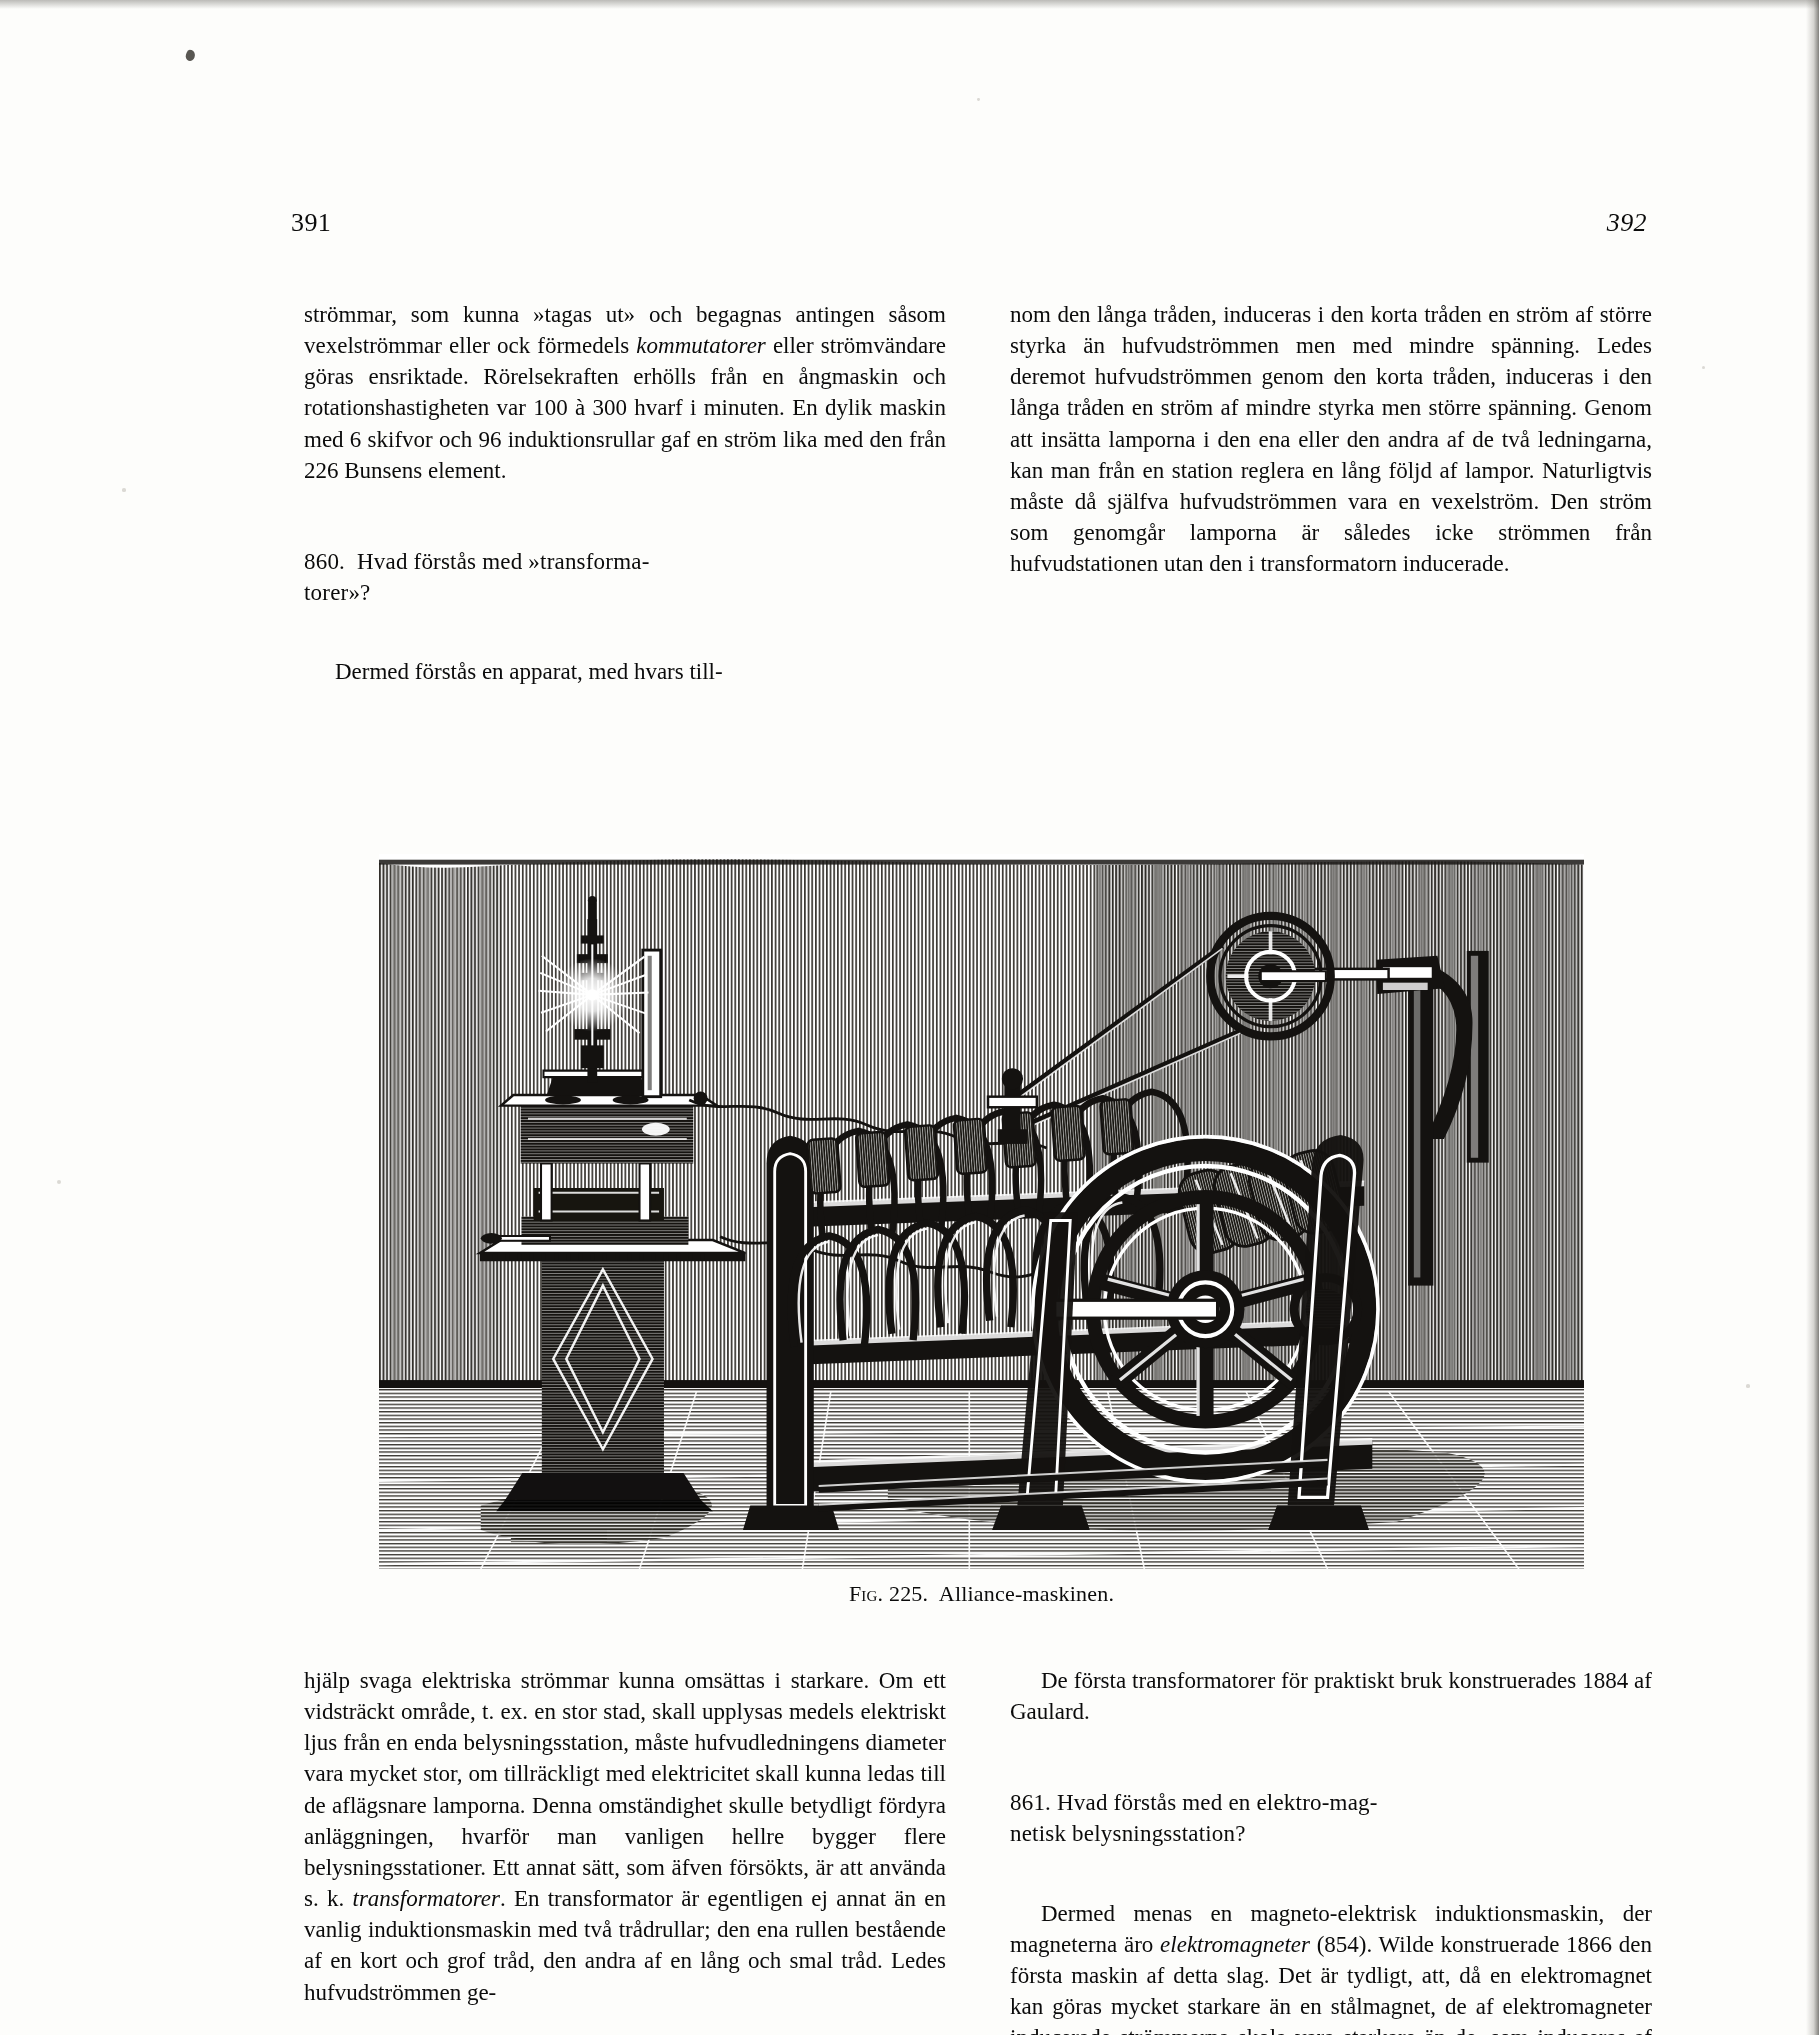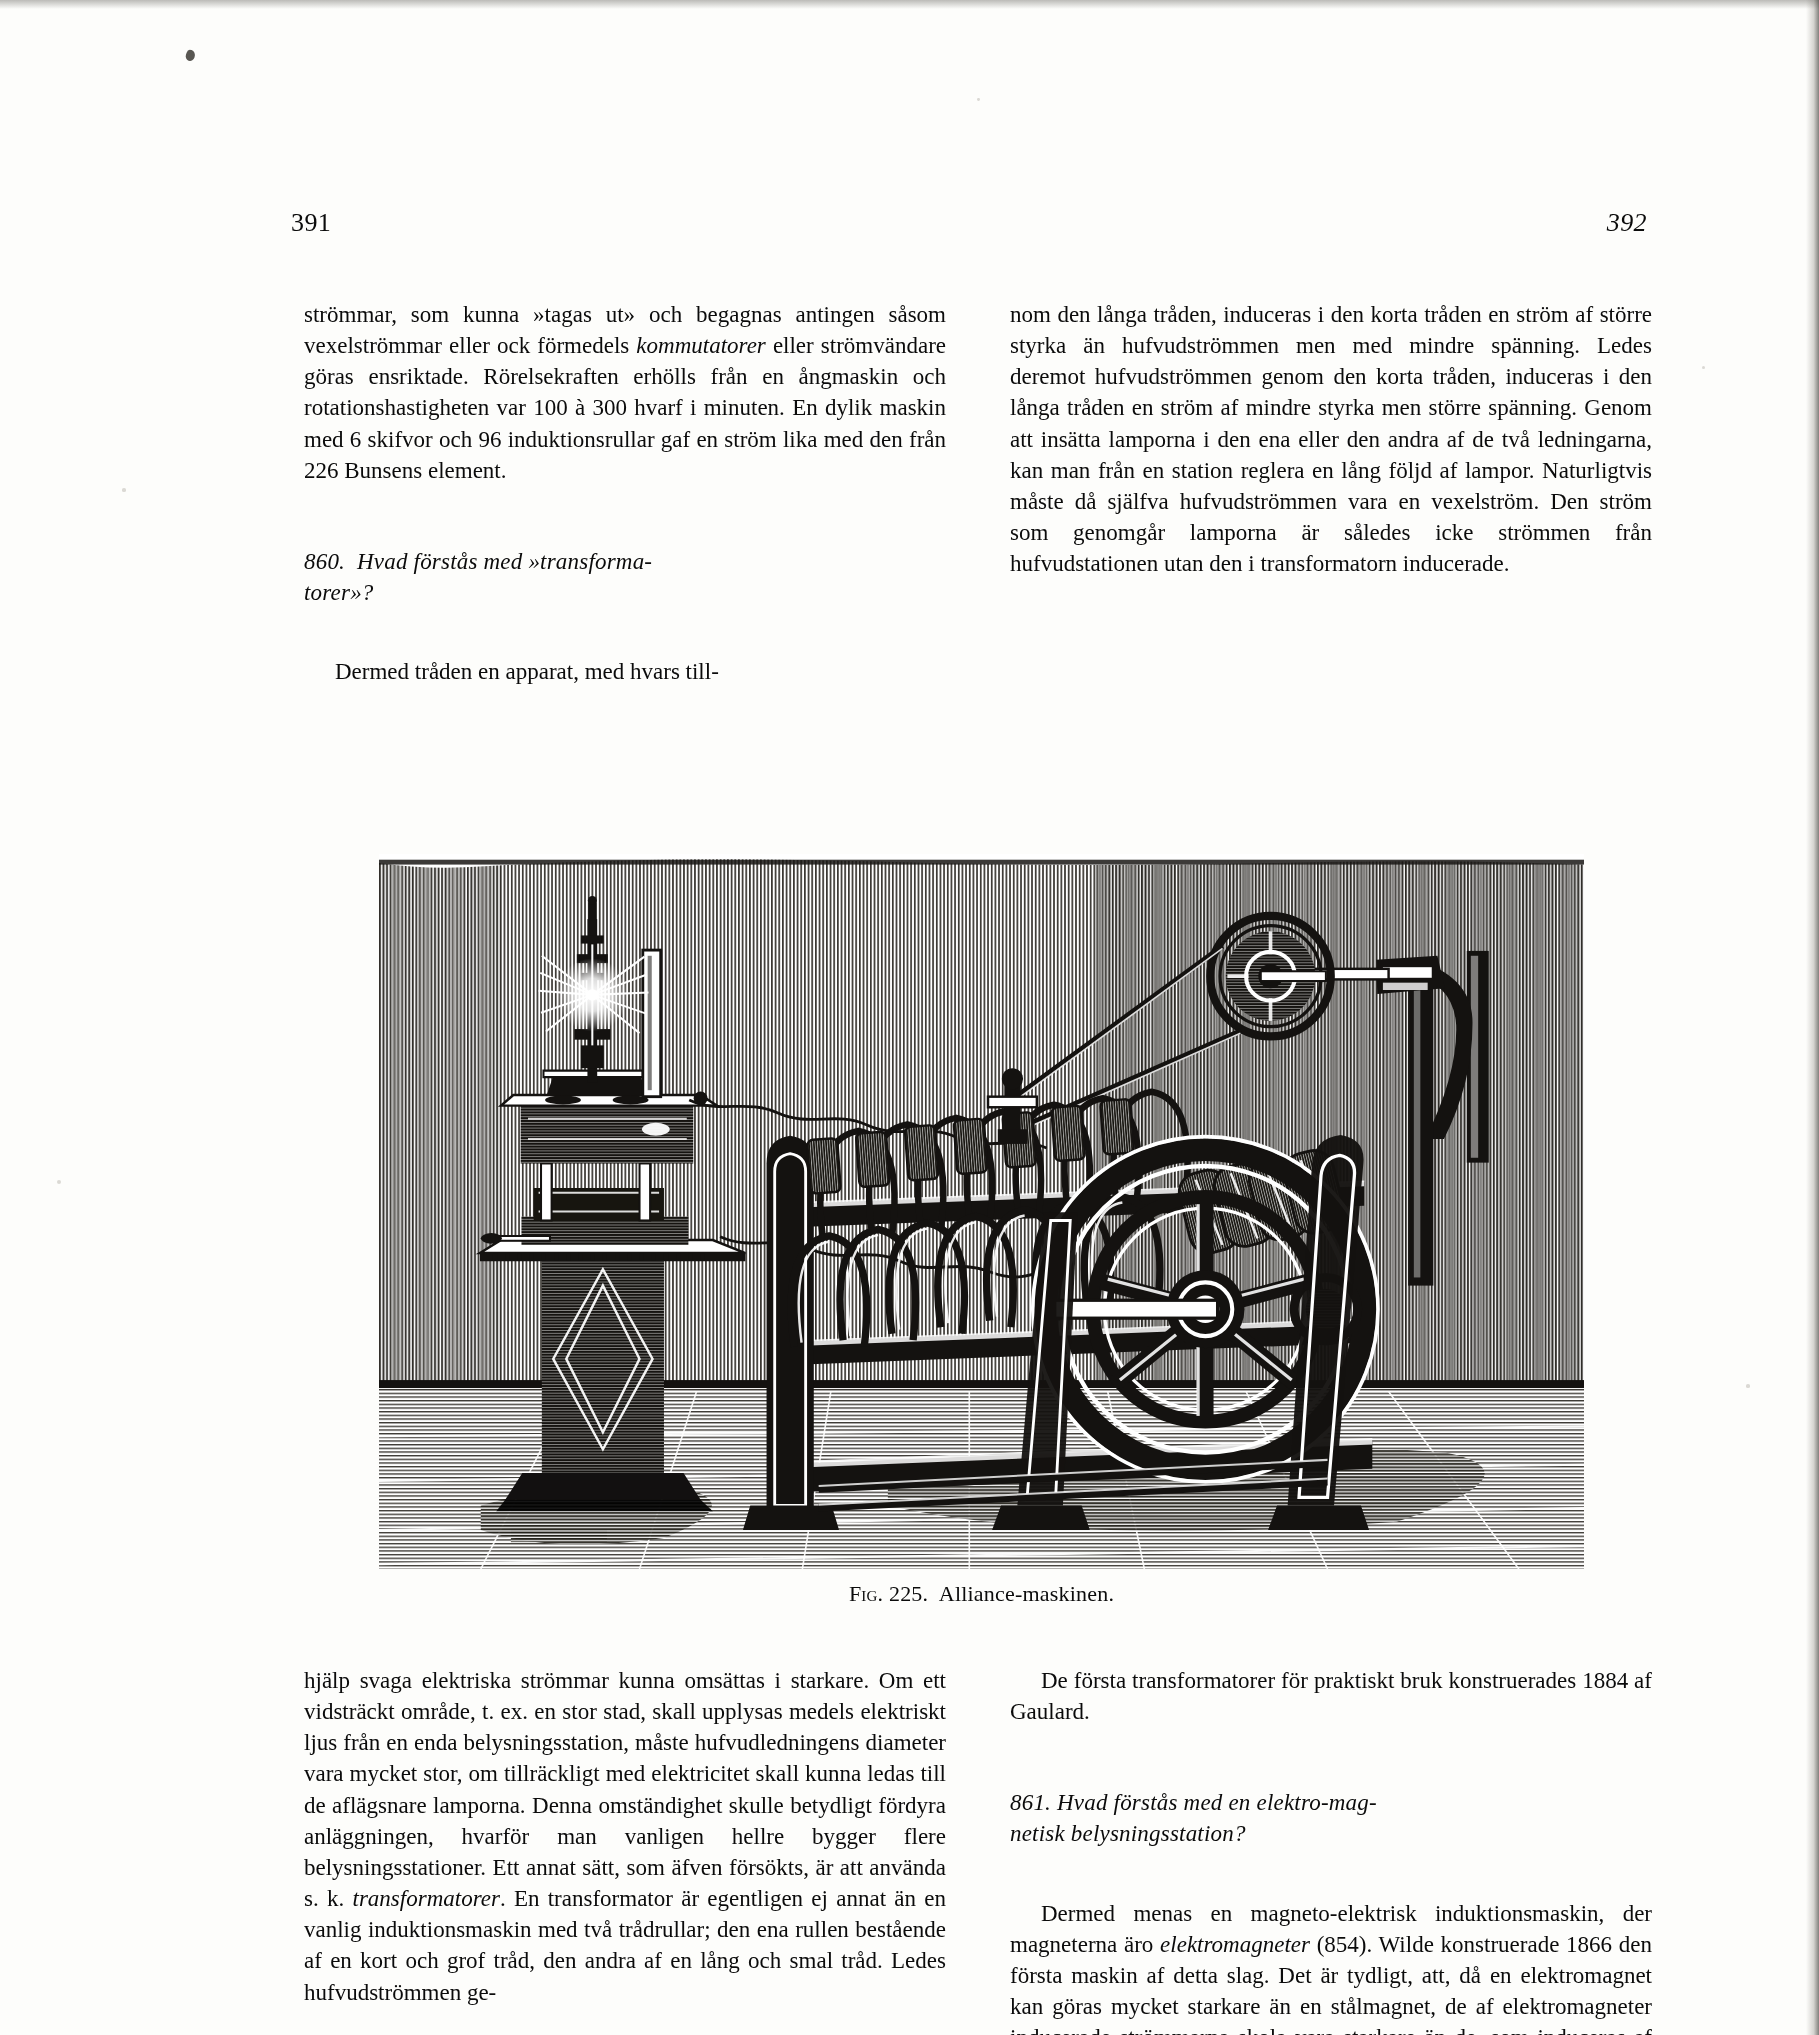--- a/index.html
+++ b/index.html
@@ -78,21 +78,20 @@
   .col p {
     margin: 12px;
   }
 
   .indent { text-indent: 31px; }
 
   i, .it { font-style: italic; }
 
   
   .section-head {
-    font-style: italic;
     text-align: center;
     font-size: 23px;
     line-height: 1.34;
     margin: 0;
     letter-spacing: 0.2px;
   }
   .gap-above-head { height: 37px; }
   .gap-below-head { height: 23.6px; }
 
   
@@ -140,21 +139,21 @@
   <div class="col" id="col-left-top">
 
     <p class="nolast"><span>strömmar, som kunna »tagas ut» och begagnas antingen såsom vexelströmmar eller ock förmedels </span><i>kommutatorer</i><span> eller strömvändare göras ensriktade. Rörelsekraften erhölls från en ångmaskin och rotationshastigheten var 100 à 300 hvarf i minuten. En dylik maskin med 6 skifvor och 96 induktionsrullar gaf en ström lika med den från 226 Bunsens element.</span></p>
 
     <div class="gap-above-head"></div>
 
     <p class="section-head nolast"><span>860.</span>&nbsp;&nbsp;<span>Hvad förstås med »transforma-</span><br><span>torer»?</span></p>
 
     <div class="gap-below-head"></div>
 
-    <p class="indent nolast"><span>Dermed tråden en apparat, med hvars till-</span></p>
+    <p class="indent nolast"><span>Dermed förstås en apparat, med hvars till-</span></p>
   </div>
 
   <div class="col" id="col-right-top">
     <p class="nolast"><span>nom den långa tråden, induceras i den korta tråden en ström af större styrka än hufvudströmmen men med mindre spänning. Ledes deremot hufvudströmmen genom den korta tråden, induceras i den långa tråden en ström af mindre styrka men större spänning. Genom att insätta lamporna i den ena eller den andra af de två ledningarna, kan man från en station reglera en lång följd af lampor. Naturligtvis måste då själfva hufvudströmmen vara en vexelström. Den ström som genomgår lamporna är således icke strömmen från hufvudstationen utan den i transformatorn inducerade.</span></p>
   </div>
 
   <div id="figure-block">
     <svg viewBox="0 0 2960 1756" preserveAspectRatio="none" aria-hidden="true">
       <defs>
 

